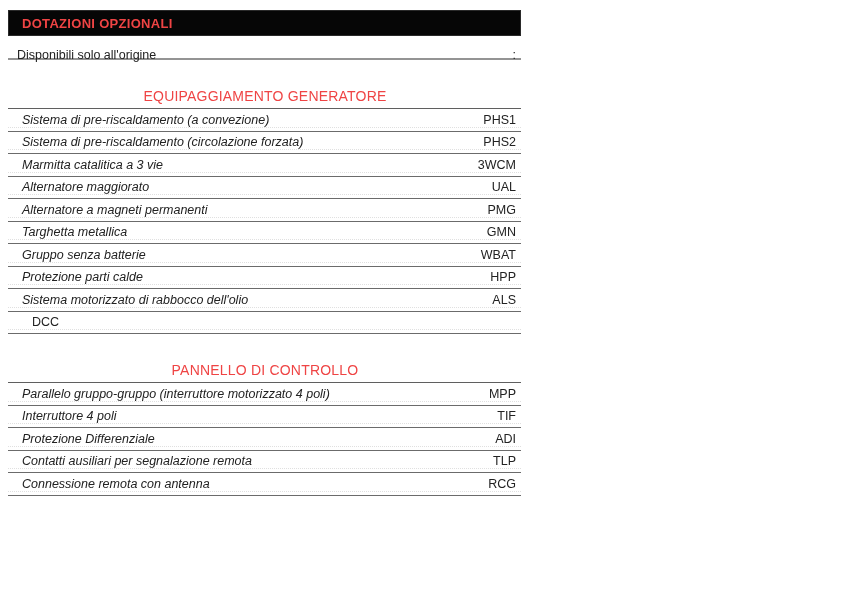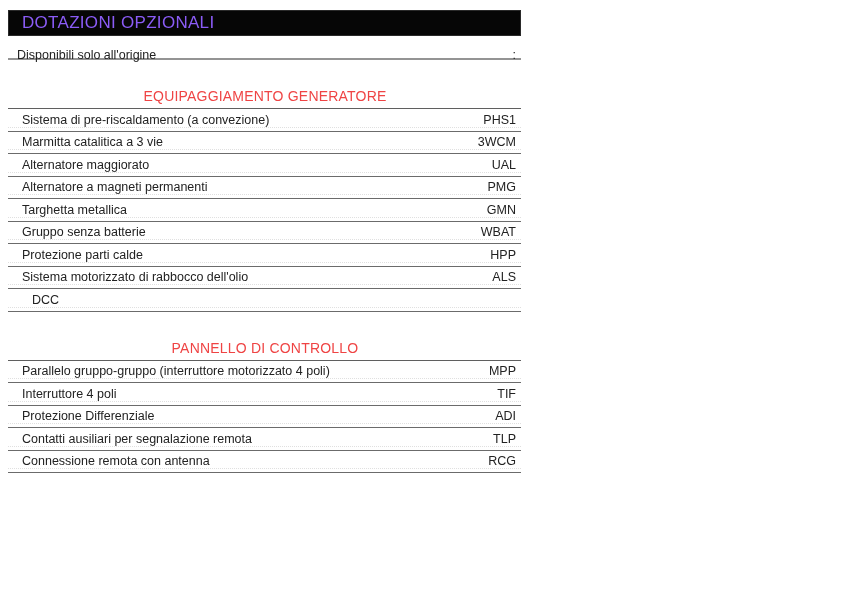--- a/index.html
+++ b/index.html
@@ -24,23 +24,23 @@
   .title-bar {
     box-sizing: border-box;
     height: 26px;
     background: #060606;
     display: flex;
     align-items: center;
     padding-left: 13px;
     border: 1px solid #2a2a2a;
   }
   .title-bar .title-text {
-    color: #8b5cf6;
-    font-size: 17px;
-    font-weight: normal;
+    color: #ef4444;
+    font-size: 13px;
+    font-weight: bold;
     letter-spacing: 0.3px;
   }
   .note-row {
     box-sizing: border-box;
     height: 24px;
     display: flex;
     justify-content: space-between;
     align-items: center;
     padding: 15px 5px 0 9px;
     border-bottom: 2px solid #949494;
@@ -79,20 +79,21 @@
     content: "";
     position: absolute;
     left: 0;
     right: 0;
     bottom: 3px;
     border-bottom: 1px dotted #e0e0e0;
     pointer-events: none;
   }
   .row .label {
     white-space: nowrap;
+    font-style: italic;
   }
   .row .code {
     white-space: nowrap;
     text-align: right;
     margin-left: 10px;
   }
 </style>
 </head>
 <body>
 
@@ -107,20 +108,24 @@
       <span>Disponibili solo all'origine</span>
       <span>:</span>
     </div>
 
     <div class="section">
       <div class="section-title">EQUIPAGGIAMENTO GENERATORE</div>
       <div class="table">
           <div class="row">
             <span class="label">Sistema di pre-riscaldamento (a convezione)</span>
             <span class="code">PHS1</span>
+          </div>
+          <div class="row">
+            <span class="label">Sistema di pre-riscaldamento (circolazione forzata)</span>
+            <span class="code">PHS2</span>
           </div>
           <div class="row">
             <span class="label">Marmitta catalitica a 3 vie</span>
             <span class="code">3WCM</span>
           </div>
           <div class="row">
             <span class="label">Alternatore maggiorato</span>
             <span class="code">UAL</span>
           </div>
           <div class="row">

